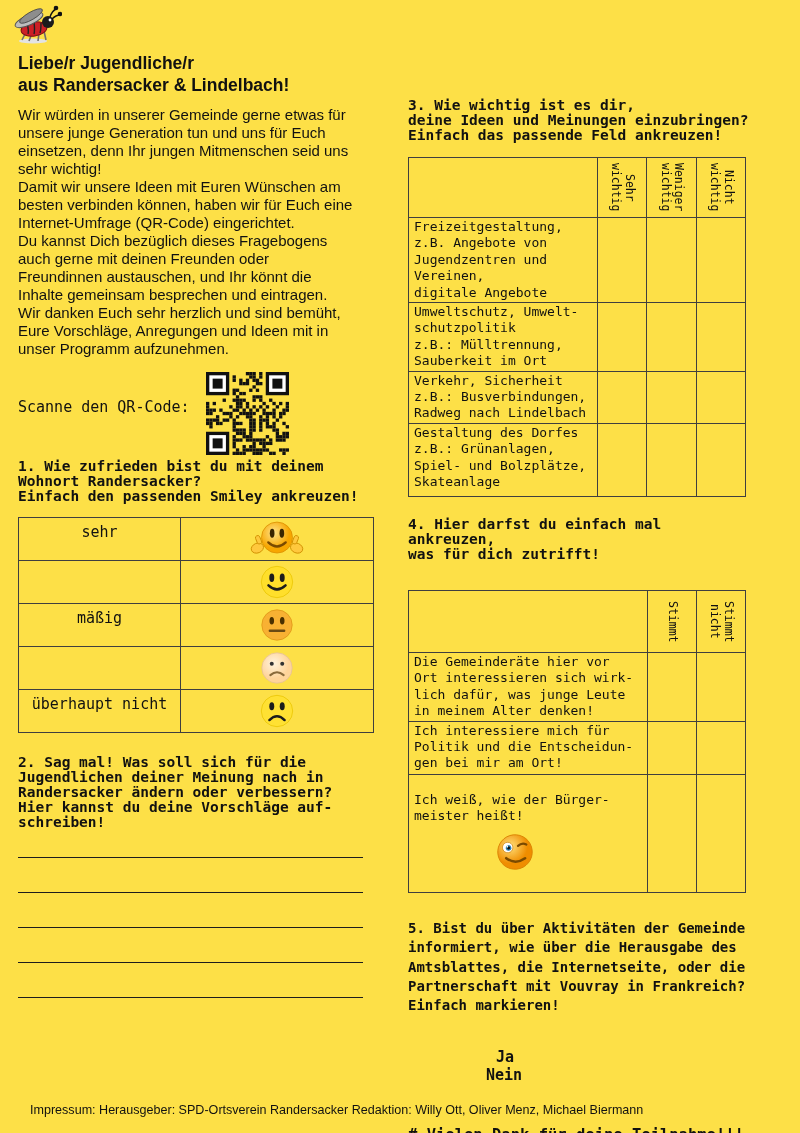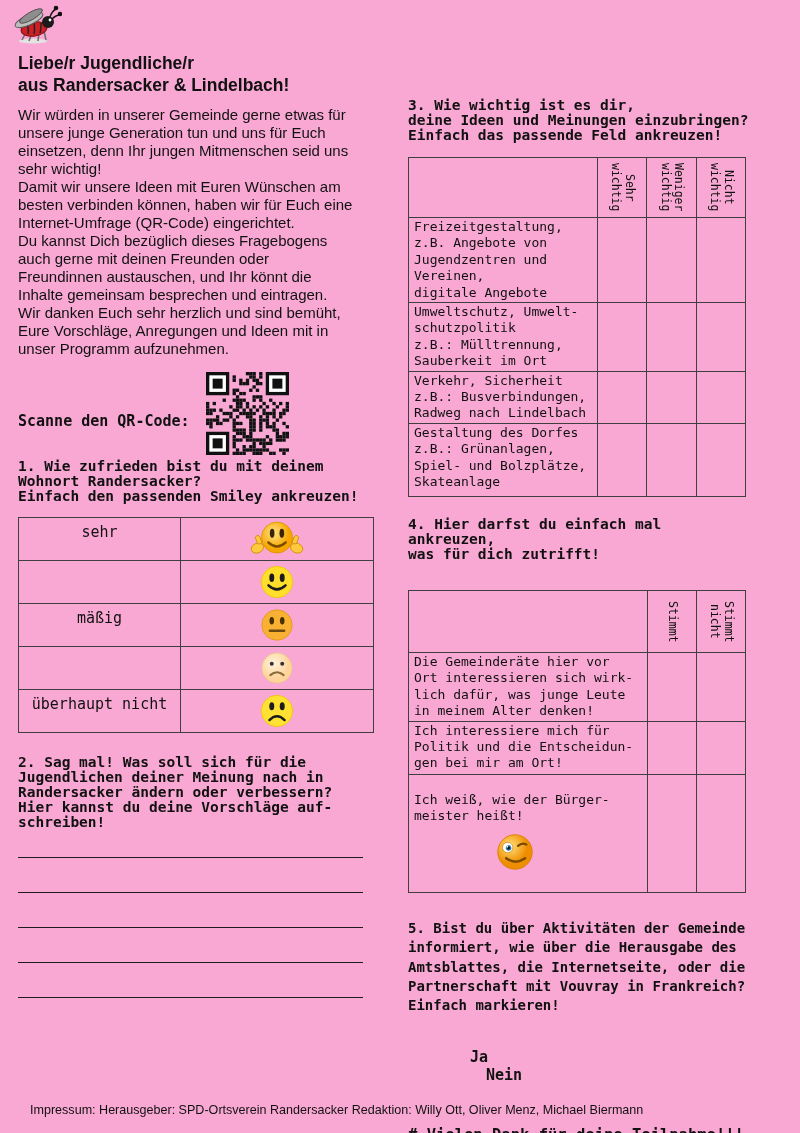--- a/index.html
+++ b/index.html
@@ -1,27 +1,27 @@
 <!DOCTYPE html>
 <html lang="de"><head>
 <meta charset="utf-8">
 <style>
   html,body{margin:0;padding:0;background:#fff;}
-  .page{position:relative;width:800px;height:1133px;background:#f9a8d4;overflow:hidden;
+  .page{position:relative;width:800px;height:1133px;background:#fde047;overflow:hidden;
         color:#111;font-family:"Liberation Sans",sans-serif;}
   .logo{position:absolute;left:12px;top:2px;}
   .colL{position:absolute;left:18px;top:52px;width:356px;}
   .colR{position:absolute;left:408px;top:98px;width:348px;}
   .title{font:bold 17.5px/22px "Liberation Sans",sans-serif;white-space:pre-line;margin:0;}
   .intro{font:15px/18px "Liberation Sans",sans-serif;white-space:pre-line;margin-top:10px;}
   .mono{font-family:"DejaVu Sans Mono","Liberation Mono",monospace;}
   .mono-h{font-family:"DejaVu Sans Mono","Liberation Mono",monospace;font-weight:bold;white-space:pre-line;}
   .campaign{font-size:16.5px;margin-top:18px;}
   .qr-row{display:flex;align-items:flex-start;margin-top:14px;}
-  .qr-label{font-size:15px;margin-top:40px;white-space:nowrap;font-weight:bold;}
+  .qr-label{font-size:15px;margin-top:26px;white-space:nowrap;}
   .qr-box{margin-left:16px;line-height:0;}
   .qh{font-size:14.5px;line-height:15px;}
   .q1h{margin-top:4px;}
   .q2h{margin-top:22px;}
   .q4h{margin-top:20px;}
   .q5h{margin-top:26px;font-size:14px;line-height:19.3px;}
   table{border-collapse:collapse;table-layout:fixed;}
   td,th{border:1.6px solid #3f3f3f;padding:0;}
   .smiley-table{margin-top:13px;width:356px;}
   .smiley-table tr{height:43px;}
@@ -38,21 +38,21 @@
   tr.hrow3{height:60px;} tr.hrow4{height:62px;}
   .t3 tr.r0{height:83px}.t3 tr.r1{height:67px}.t3 tr.r2{height:50px}.t3 tr.r3{height:73px}
   .t4 tr.r0{height:66px}.t4 tr.r1{height:53px}.t4 tr.r2{height:88px}
   td.lbl{font:13px/16.4px "DejaVu Sans Mono","Liberation Mono",monospace;
          white-space:pre-line;vertical-align:top;padding:1px 2px 1px 5px;}
   .vwrap{display:flex;height:100%;align-items:center;justify-content:center;}
   .vtext{writing-mode:vertical-rl;text-orientation:mixed;white-space:pre-line;
          font:11.5px/1.2 "DejaVu Sans Mono","Liberation Mono",monospace;font-weight:normal;}
   .winkwrap{margin:4px 0 0 78px;line-height:0;}
   .janein{margin-top:14px;font-size:15px;}
-  .janein .ja{margin-left:62px;} .janein .nein{margin-left:78px;}
+  .janein .ja{margin-left:88px;} .janein .nein{margin-left:78px;}
   .thanks{margin-top:42px;font-size:15.5px;white-space:nowrap;}
   .footer{position:absolute;left:30px;top:1102px;width:760px;
           font:13.5px/16px "Liberation Sans",sans-serif;
           transform:scaleX(0.93);transform-origin:left center;white-space:nowrap;}
 </style>
 </head>
 <body>
 
 <div class="page">
 

